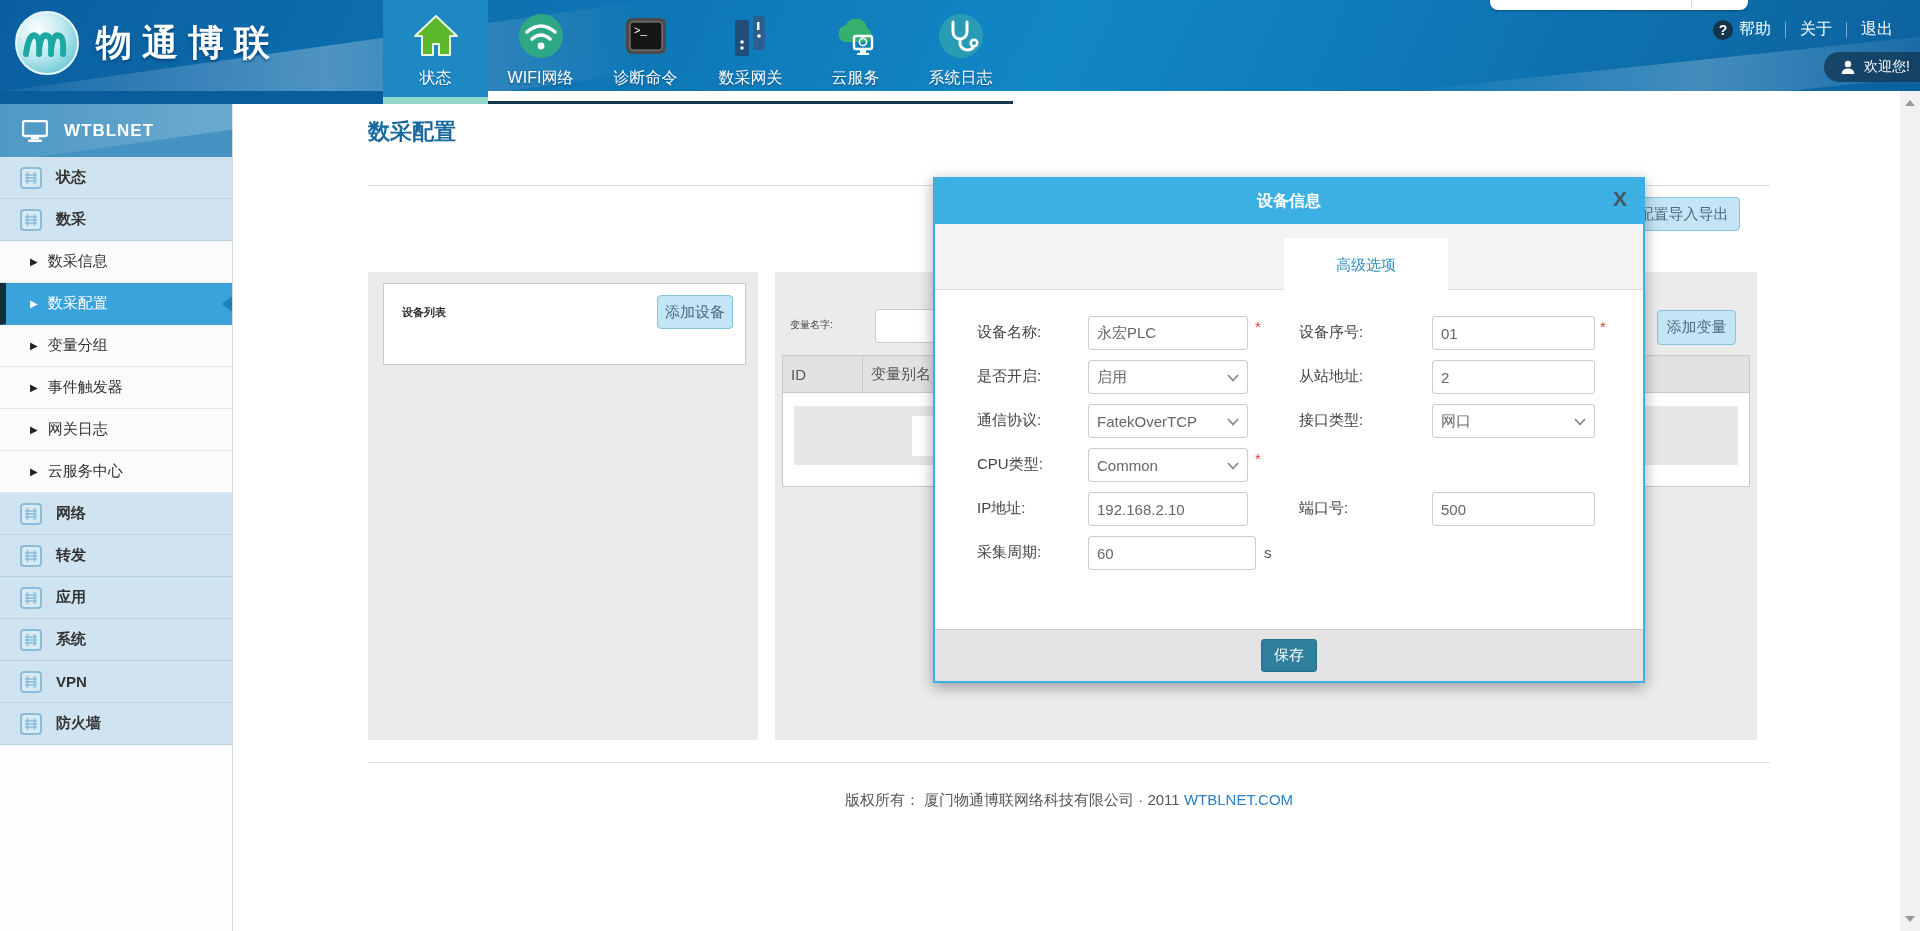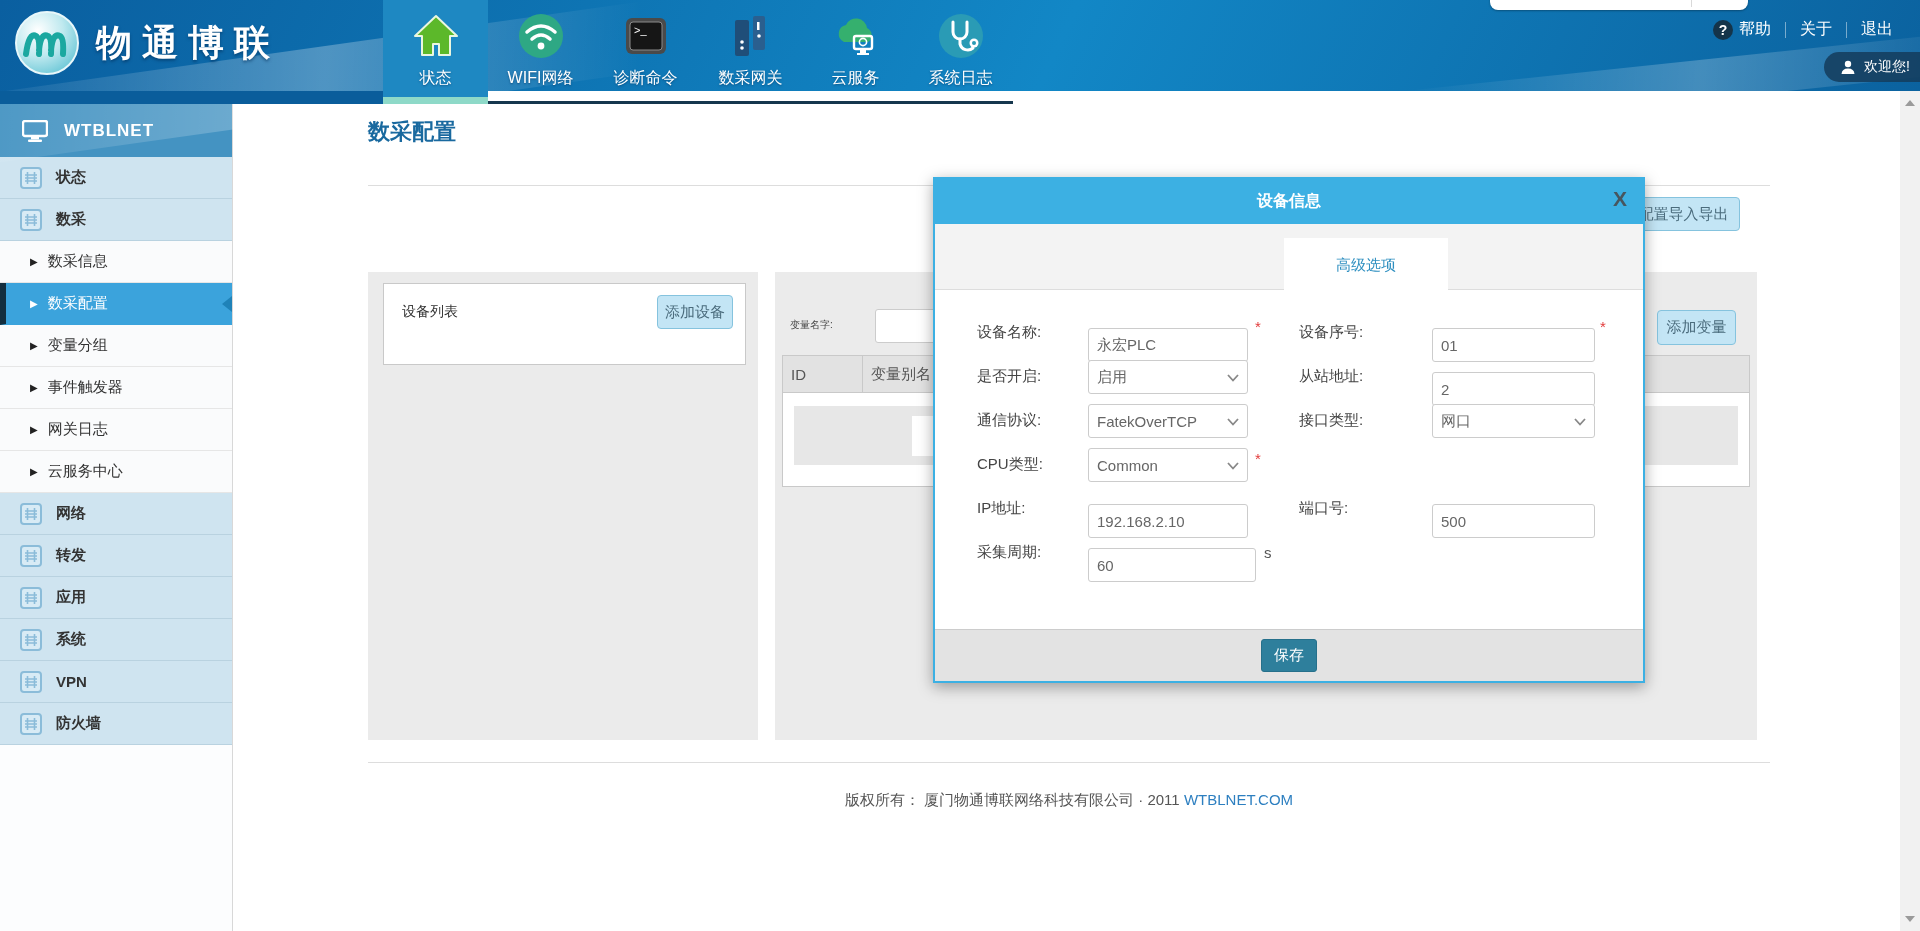--- a/index.html
+++ b/index.html
@@ -67,21 +67,21 @@
   .btn-light{background:#c3e5f5;border:1px solid #85c3de;border-radius:4px;color:#4a6b7c;
     font-size:15px;cursor:pointer;}
   .import-btn{position:absolute;left:1394px;top:106px;width:113px;height:34px;}
 
   .panel{position:absolute;top:181px;height:468px;background:#ebebeb;}
   .panel.left{left:135px;width:390px;}
   .panel.right{left:542px;width:982px;}
 
   .device-card{position:absolute;left:15px;top:11px;width:363px;background:#fff;border:1px solid #c9c9c9;}
   .device-card .card-head{height:56px;display:flex;align-items:center;justify-content:space-between;padding:0 12px 0 18px;}
-  .card-head .card-title{font-size:14px;font-weight:normal;color:#333;}
+  .card-head .card-title{font-size:11px;font-weight:bold;color:#333;}
   .add-device-btn{width:76px;height:34px;}
   .device-cols{height:48px;background:#f0f0f0;border-top:1px solid #ccc;border-bottom:1px solid #ccc;display:flex;}
   .device-cols .col{display:flex;align-items:center;padding-left:18px;font-size:15px;color:#555;}
   .device-cols .col:first-child{width:161px;border-right:1px solid #ccc;}
   .device-empty-row{height:24px;background:#fff;}
 
   .var-search-label{position:absolute;left:15px;top:46px;font-size:10px;color:#444;}
   .var-search-input{position:absolute;left:100px;top:37px;width:220px;height:34px;background:#fff;
     border:1px solid #ccc;border-radius:3px;font-size:15px;color:#555;padding:0 8px;}
   .add-var-btn{position:absolute;left:882px;top:38px;width:79px;height:35px;}
@@ -106,21 +106,21 @@
   .modal-tabs{height:66px;background:#f3f3f3;border-bottom:1px solid #ddd;position:relative;}
   .mtab{position:absolute;top:14px;height:52px;width:164px;display:flex;align-items:center;justify-content:center;
     font-size:15px;color:#2e8fc0;cursor:pointer;}
   .mtab.t1{left:185px;background:#ebebeb;}
   .mtab.t2{left:349px;background:#fff;height:54px;}
   .modal-body{position:relative;height:339px;background:#fff;}
   .frow{position:absolute;height:34px;}
   .flabel{position:absolute;top:7px;font-size:15px;color:#444;}
   .flabel.l{left:42px;}
   .flabel.r{left:364px;}
-  .fctl{position:absolute;top:12px;height:34px;border:1px solid #ccc;border-radius:3px;background:#fff;
+  .fctl{position:absolute;top:0;height:34px;border:1px solid #ccc;border-radius:3px;background:#fff;
     font-size:15px;color:#666;padding:0 8px;}
   input.fctl{padding:0 8px;}
   .fctl.l{left:153px;width:160px;}
   .fctl.r{left:497px;width:163px;}
   .sel{display:flex;align-items:center;position:absolute;top:0;height:34px;border:1px solid #ccc;
     border-radius:3px;background:#fff;font-size:15px;color:#666;padding:0 8px;cursor:pointer;}
   .sel.l{left:153px;width:160px;}
   .sel.r{left:497px;width:163px;}
   .sel svg{position:absolute;right:8px;top:13px;}
   .req{position:absolute;top:2px;color:#e23b3b;font-size:15px;}

